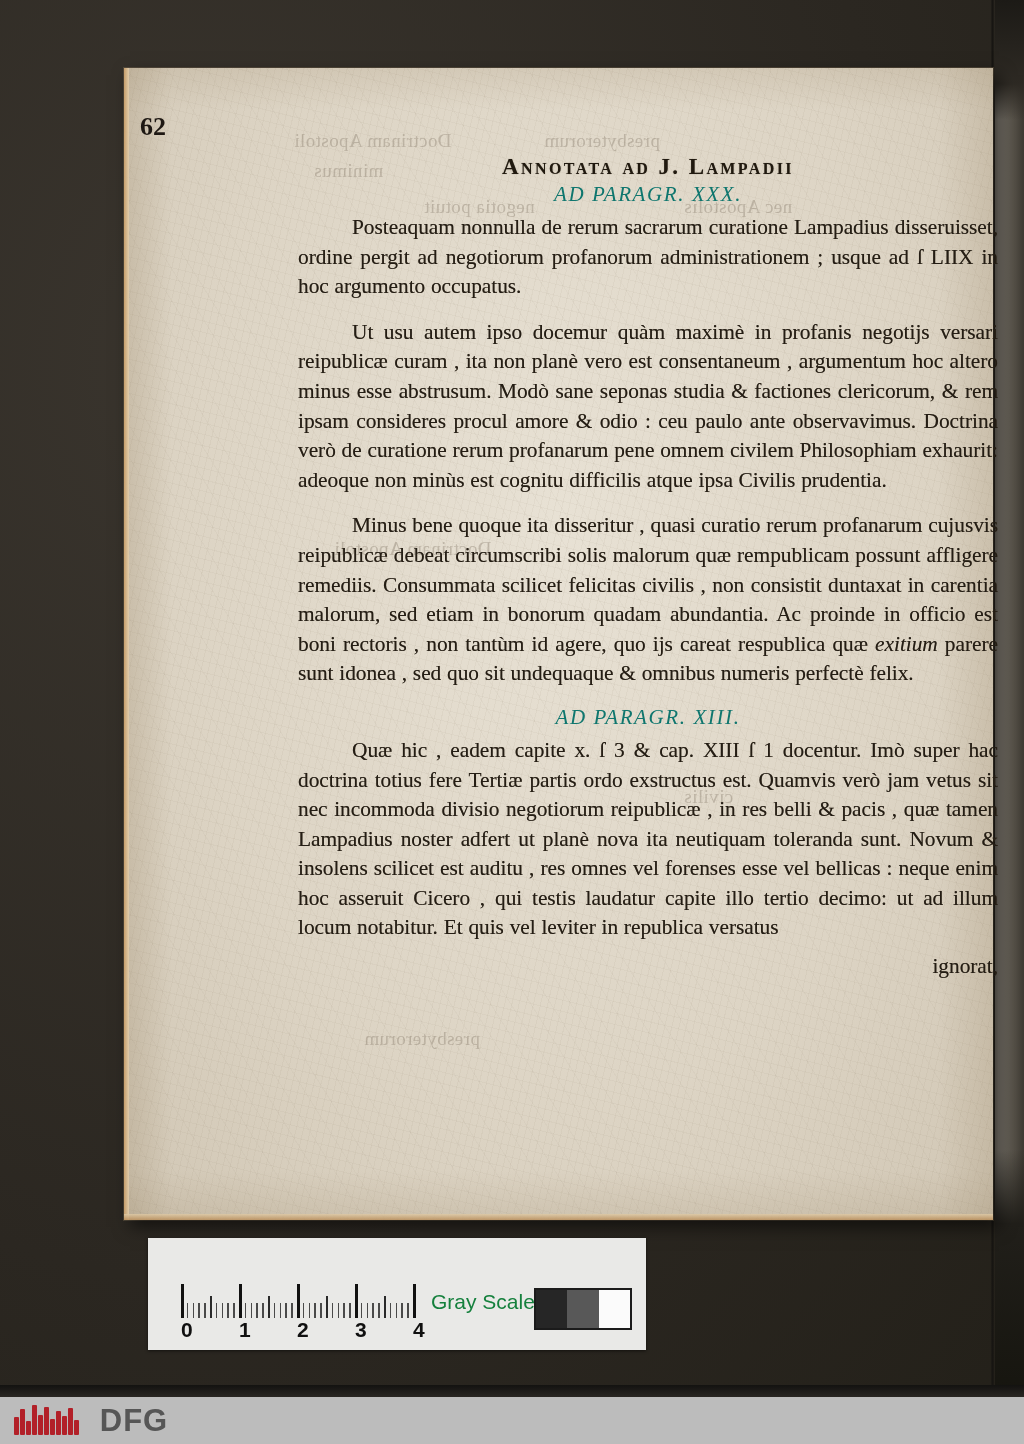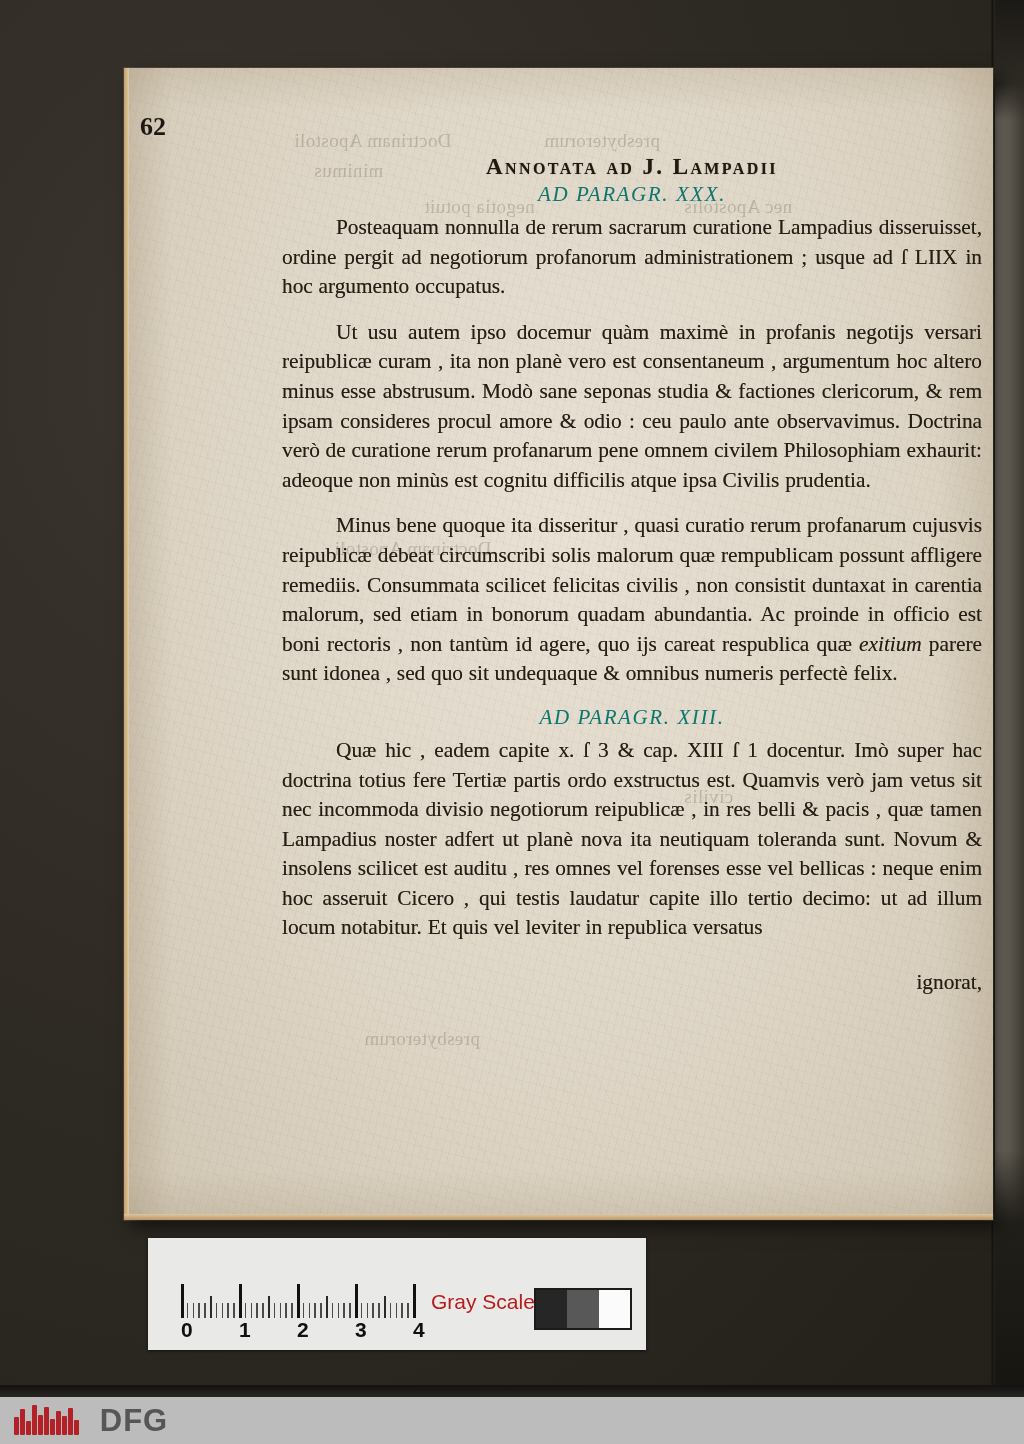--- a/index.html
+++ b/index.html
@@ -77,21 +77,21 @@
   .bleed{
     position:absolute;color:#6e6151;opacity:.30;
     transform:scaleX(-1);
     font-family:"Liberation Serif", serif;
     white-space:nowrap;pointer-events:none;
     font-size:19px;letter-spacing:.4px;
   }
 
   
   #text-block{
-    position:absolute;left:158px;top:40px;width:700px;
+    position:absolute;left:174px;top:40px;width:700px;
     color:#241d16;
     z-index:3;
   }
   .folio{
     position:absolute;left:16px;top:44px;
     font-size:26px;font-weight:bold;letter-spacing:0px;
     color:#1e1813;
     font-family:"Liberation Serif", serif;
     z-index:4;
   }
@@ -118,21 +118,21 @@
     margin:0 0 0 0;
     font-size:21.4px;
     line-height:29.6px;
     text-align:justify;
     text-indent:54px;
     color:#241d14;
     letter-spacing:-0.05px;
     text-shadow:0 0 .6px rgba(45,34,20,.55);
     word-spacing:.5px;
   }
-  p.body + p.body{margin-top:25px;}
+  p.body + p.body{margin-top:9px;}
   p.body .ital{font-style:italic;}
   p.body.tail{text-indent:0;text-align:right;}
 
   
   #hab-label{
     position:absolute;left:148px;top:1238px;width:498px;height:112px;
     background:#e9e9e7;
     box-shadow:0 1px 3px rgba(0,0,0,.55);
     z-index:5;
   }
@@ -153,21 +153,21 @@
   #ruler-numbers{
     position:absolute;left:24px;top:80px;width:260px;height:26px;
   }
   #ruler-numbers span{
     position:absolute;font-family:"Liberation Sans", sans-serif;
     font-weight:bold;font-size:21px;color:#101010;
   }
   #grayscale-caption{
     position:absolute;left:283px;top:52px;
     font-family:"Liberation Sans", sans-serif;
-    font-size:21px;color:#b91c1c;letter-spacing:0px;
+    font-size:21px;color:#15803d;letter-spacing:0px;
   }
   #grayscale-patches{
     position:absolute;left:386px;top:50px;width:94px;height:38px;
     border:2px solid #1b1b1b;display:flex;
   }
   #grayscale-patches i{display:block;height:100%;flex:1;}
 
   
   #footer-bar{
     position:absolute;left:0;top:1397px;width:1024px;height:47px;

